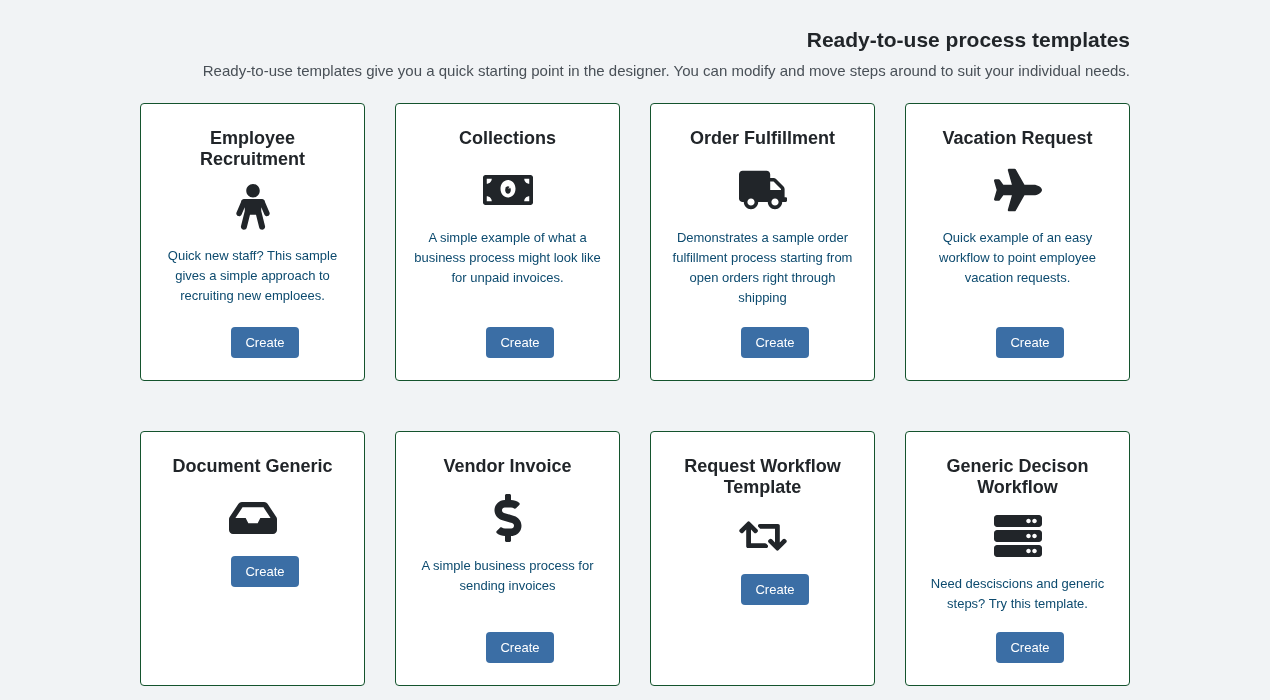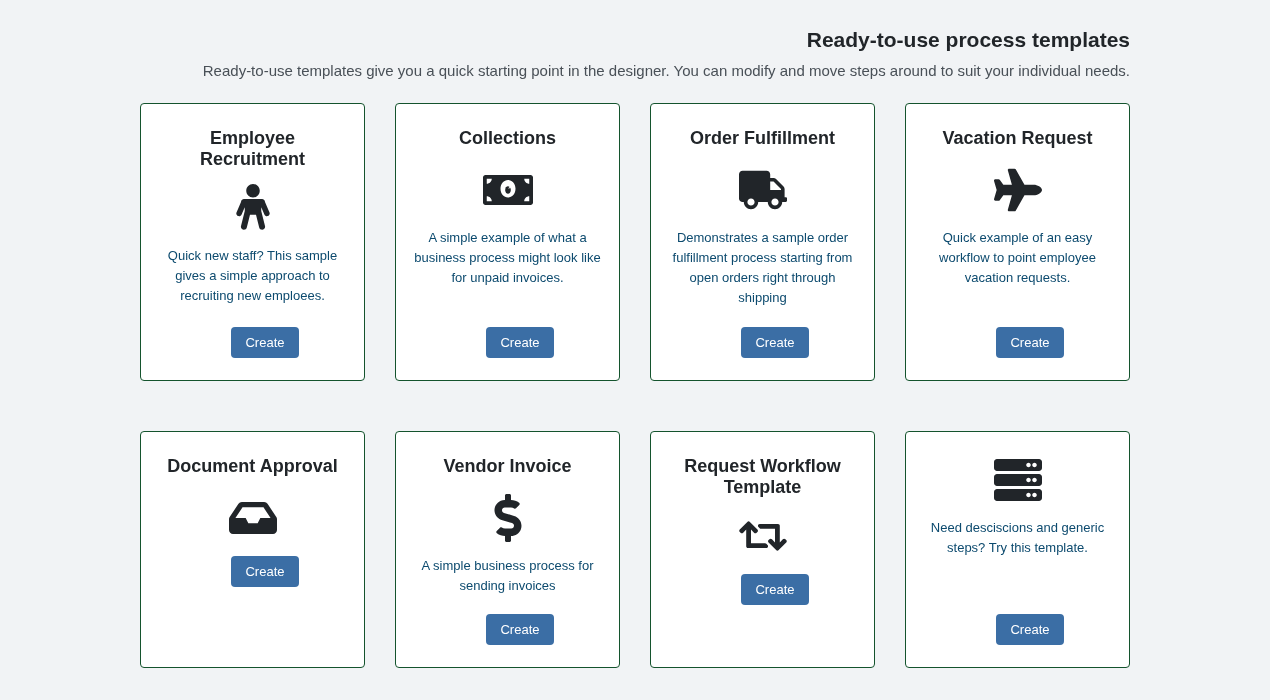--- a/index.html
+++ b/index.html
@@ -141,21 +141,21 @@
       <div class="card-icon">
         <svg viewBox="0 0 576 512">
             <path d="M480 192H365.71L260.61 8.06A16.014 16.014 0 0 0 246.71 0h-65.5c-10.63 0-18.3 10.17-15.38 20.39L214.86 192H112l-43.2-57.6c-3.02-4.03-7.77-6.4-12.8-6.4H16.01C5.6 128-2.04 137.78.49 147.88L32 256 .49 364.12C-2.04 374.22 5.6 384 16.01 384H56c5.04 0 9.78-2.37 12.8-6.4L112 320h102.86l-49.03 171.6c-2.92 10.22 4.75 20.4 15.38 20.4h65.5c5.74 0 11.04-3.08 13.89-8.06L365.71 320H480c35.35 0 96-28.65 96-64s-60.65-64-96-64z"></path>
           </svg>
       </div>
       <p class="card-desc">Quick example of an easy workflow to point employee vacation requests.</p>
       <button class="btn-create">Create</button>
     </div>
 
     <div class="template-card">
-      <div class="card-title">Document Approval</div>
+      <div class="card-title">Document Generic</div>
       <div class="card-icon">
         <svg viewBox="0 0 576 512">
             <path d="M567.938 243.908L462.25 85.374A48.003 48.003 0 0 0 422.311 64H153.689a48 48 0 0 0-39.938 21.374L8.062 243.908A47.994 47.994 0 0 0 0 270.533V400c0 26.51 21.49 48 48 48h480c26.51 0 48-21.49 48-48V270.533a47.994 47.994 0 0 0-8.062-26.625zM162.252 128h251.497l85.333 128H376l-32 64H232l-32-64H76.918l85.334-128z"></path>
           </svg>
       </div>
       <button class="btn-create">Create</button>
     </div>
 
     <div class="template-card">
       <div class="card-title">Vendor Invoice</div>
@@ -172,20 +172,21 @@
       <div class="card-title">Request Workflow Template</div>
       <div class="card-icon">
         <svg viewBox="0 0 640 512">
             <path d="M629.657 343.598L528.971 444.284c-9.373 9.372-24.568 9.372-33.941 0L394.343 343.598c-9.373-9.373-9.373-24.569 0-33.941l10.823-10.823c9.562-9.562 25.133-9.34 34.419.492L480 342.118V160H292.451a24.005 24.005 0 0 1-16.971-7.029l-16-16C244.361 121.851 255.069 96 276.451 96H520c13.255 0 24 10.745 24 24v222.118l40.416-42.792c9.285-9.831 24.856-10.054 34.419-.492l10.823 10.823c9.372 9.372 9.372 24.569-.001 33.941zm-265.138 15.431A23.999 23.999 0 0 0 347.548 352H160V169.881l40.416 42.792c9.286 9.832 24.856 10.054 34.419.492l10.822-10.822c9.373-9.373 9.373-24.569 0-33.941L144.971 67.716c-9.373-9.373-24.569-9.373-33.941 0L10.343 168.402c-9.373 9.373-9.373 24.569 0 33.941l10.822 10.822c9.562 9.562 25.133 9.34 34.419-.492L96 169.881V392c0 13.255 10.745 24 24 24h243.549c21.382 0 32.09-25.851 16.971-40.971l-16.001-16z"></path>
           </svg>
       </div>
       <button class="btn-create">Create</button>
     </div>
 
     <div class="template-card">
+      <div class="card-title">Generic Decison Workflow</div>
       <div class="card-icon">
         <svg viewBox="0 0 512 512">
             <path d="M480 160H32c-17.673 0-32-14.327-32-32V64c0-17.673 14.327-32 32-32h448c17.673 0 32 14.327 32 32v64c0 17.673-14.327 32-32 32zm-48-88c-13.255 0-24 10.745-24 24s10.745 24 24 24 24-10.745 24-24-10.745-24-24-24zm-64 0c-13.255 0-24 10.745-24 24s10.745 24 24 24 24-10.745 24-24-10.745-24-24-24zm112 248H32c-17.673 0-32-14.327-32-32v-64c0-17.673 14.327-32 32-32h448c17.673 0 32 14.327 32 32v64c0 17.673-14.327 32-32 32zm-48-88c-13.255 0-24 10.745-24 24s10.745 24 24 24 24-10.745 24-24-10.745-24-24-24zm-64 0c-13.255 0-24 10.745-24 24s10.745 24 24 24 24-10.745 24-24-10.745-24-24-24zm112 248H32c-17.673 0-32-14.327-32-32v-64c0-17.673 14.327-32 32-32h448c17.673 0 32 14.327 32 32v64c0 17.673-14.327 32-32 32zm-48-88c-13.255 0-24 10.745-24 24s10.745 24 24 24 24-10.745 24-24-10.745-24-24-24zm-64 0c-13.255 0-24 10.745-24 24s10.745 24 24 24 24-10.745 24-24-10.745-24-24-24z"></path>
           </svg>
       </div>
       <p class="card-desc">Need desciscions and generic steps? Try this template.</p>
       <button class="btn-create">Create</button>
     </div>
 
   </div>

